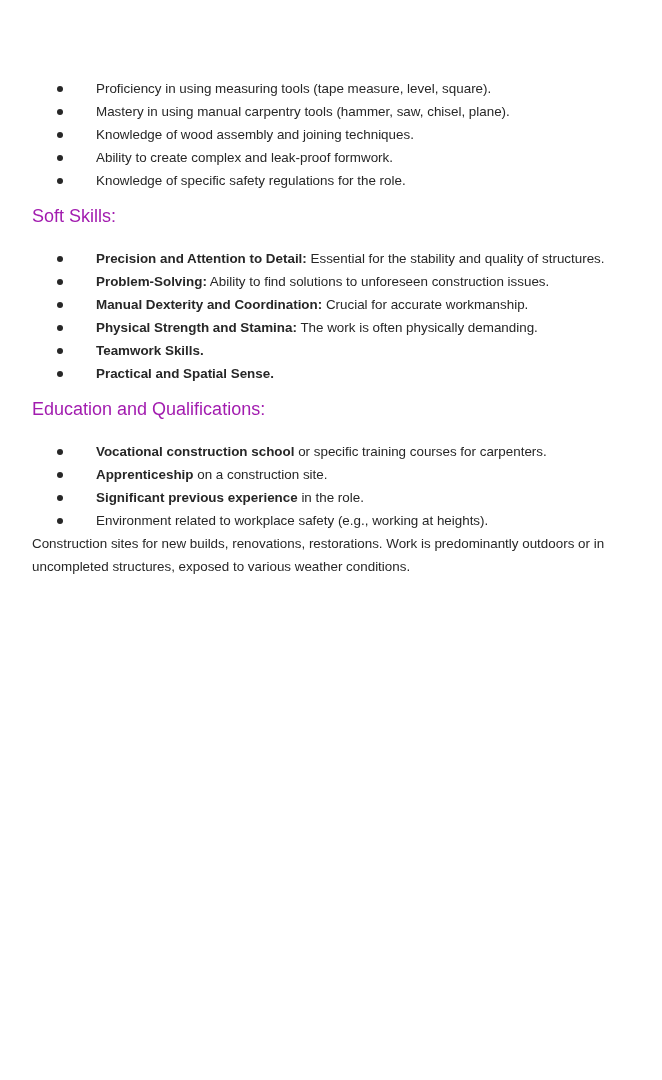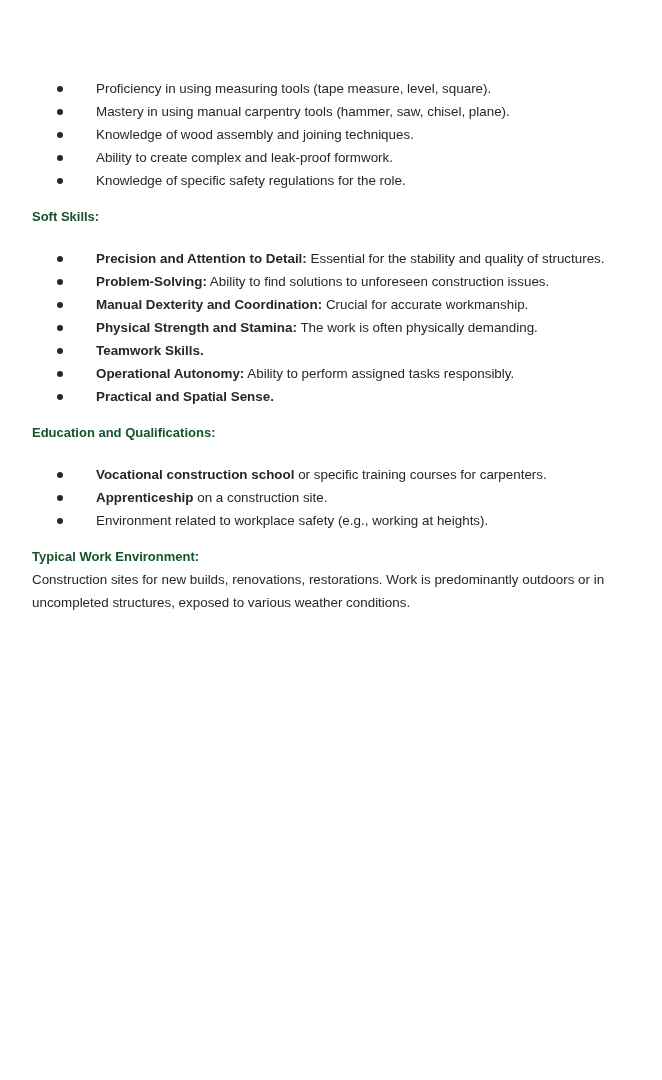--- a/index.html
+++ b/index.html
@@ -40,24 +40,24 @@
     left: 25px;
     top: 9px;
     width: 6px;
     height: 6px;
     border-radius: 50%;
     background: #272727;
   }
   .b { font-weight: 700; padding-left: 18px; }
   h2.sec {
     margin: 13px 0 0 0;
-    font-size: 13px;
+    font-size: 18px;
     line-height: 23px;
-    font-weight: 700;
-    color: #14532d;
+    font-weight: 400;
+    color: #a21caf;
   }
   ul.blist.after-heading { margin-top: 19px; }
   p.body-par {
     margin: 0;
     width: 615px;
   }
 </style>
 </head>
 <body>
 
@@ -72,29 +72,28 @@
   </ul>
 
   <h2 class="sec">Soft Skills:</h2>
 
   <ul class="blist after-heading">
     <li><span class="dot"></span><span class="b">Precision and Attention to Detail:</span><span> Essential for the stability and quality of structures.</span></li>
     <li><span class="dot"></span><span class="b">Problem-Solving:</span><span> Ability to find solutions to unforeseen construction issues.</span></li>
     <li><span class="dot"></span><span class="b">Manual Dexterity and Coordination:</span><span> Crucial for accurate workmanship.</span></li>
     <li><span class="dot"></span><span class="b">Physical Strength and Stamina:</span><span> The work is often physically demanding.</span></li>
     <li><span class="dot"></span><span class="b">Teamwork Skills.</span><span></span></li>
-    <li><span class="dot"></span><span class="b">Operational Autonomy:</span><span> Ability to perform assigned tasks responsibly.</span></li>
     <li><span class="dot"></span><span class="b">Practical and Spatial Sense.</span><span></span></li>
   </ul>
 
   <h2 class="sec">Education and Qualifications:</h2>
 
   <ul class="blist after-heading">
     <li><span class="dot"></span><span class="b">Vocational construction school</span><span> or specific training courses for carpenters.</span></li>
     <li><span class="dot"></span><span class="b">Apprenticeship</span><span> on a construction site.</span></li>
+    <li><span class="dot"></span><span class="b">Significant previous experience</span><span> in the role.</span></li>
     <li><span class="dot"></span><span class="b"></span><span>Environment related to workplace safety (e.g., working at heights).</span></li>
   </ul>
 
-  <h2 class="sec">Typical Work Environment:</h2>
 
   <p class="body-par">Construction sites for new builds, renovations, restorations. Work is predominantly outdoors or in uncompleted structures, exposed to various weather conditions.</p>
 
 </div>
 
 </body></html>

